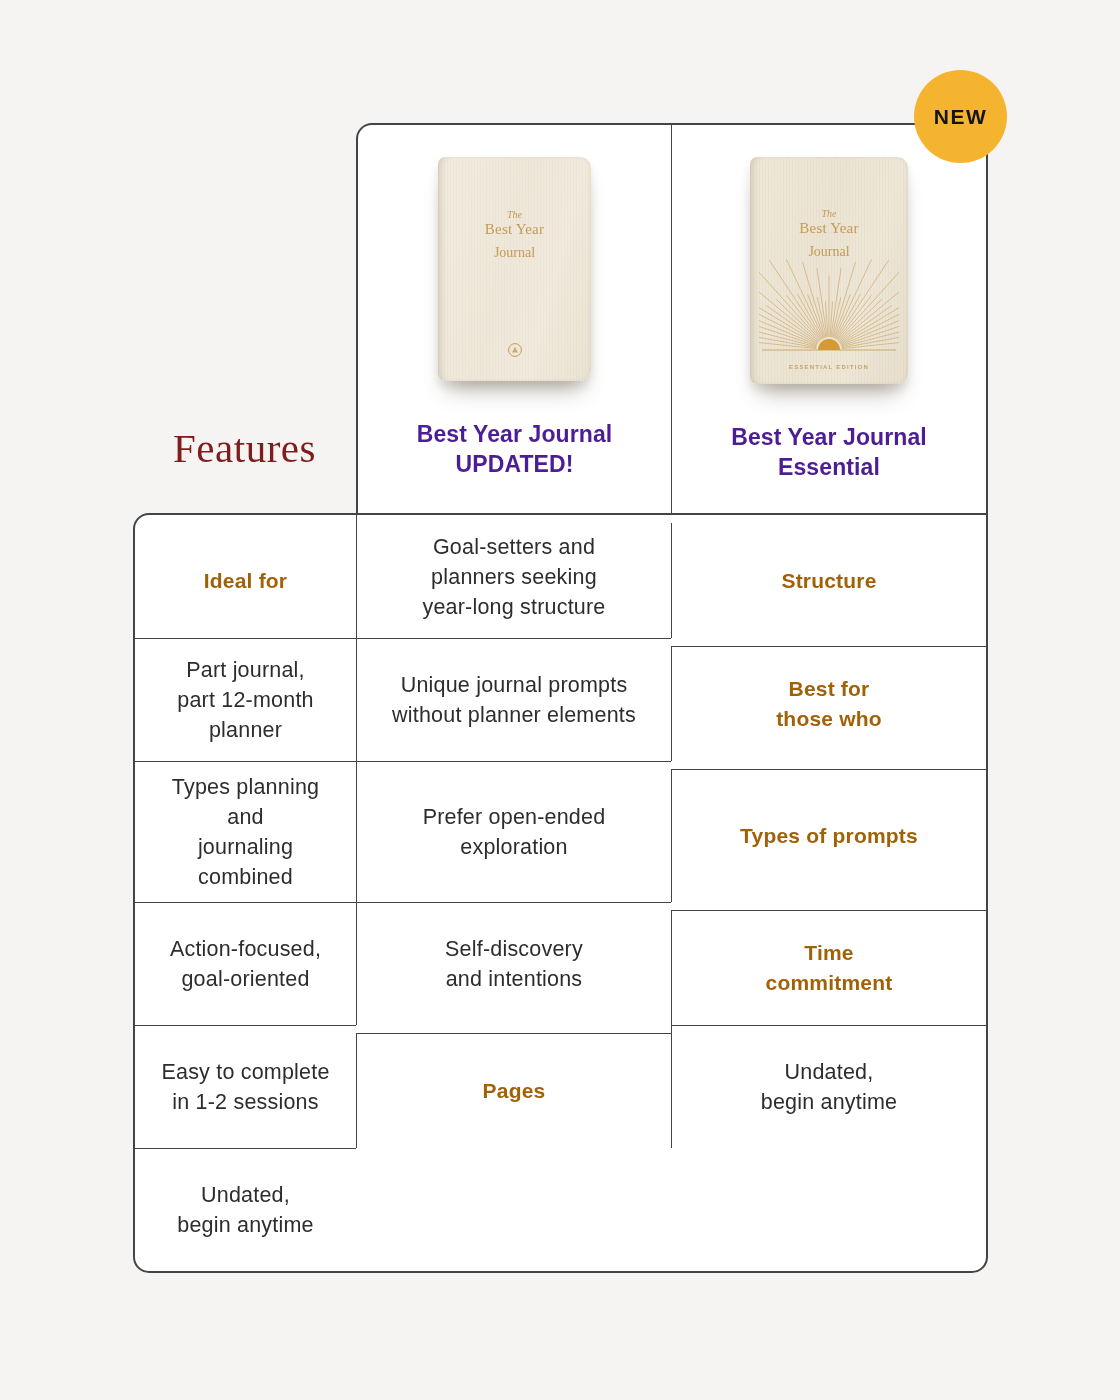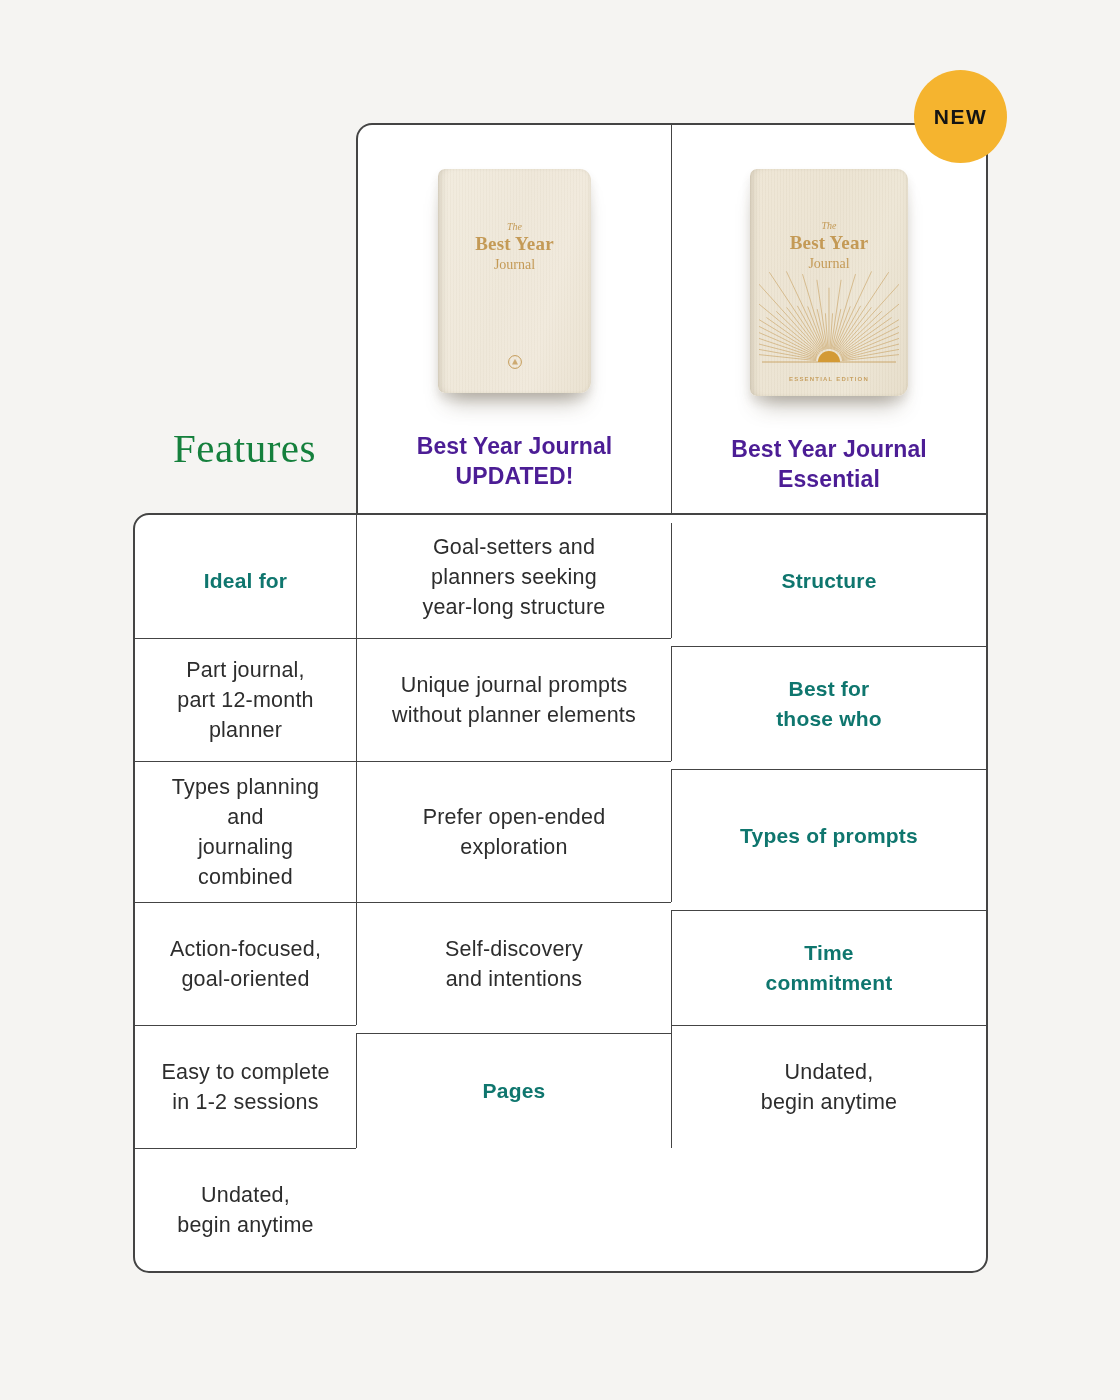--- a/index.html
+++ b/index.html
@@ -20,35 +20,35 @@
     position:relative;
     overflow:hidden;
   }
   .page{position:relative;width:1120px;height:1400px;}
 
   
   .features-title{
     position:absolute;left:133px;top:424px;width:223px;
     text-align:center;
     font-family:"Liberation Serif","DejaVu Serif",serif;
-    font-size:41px;font-weight:400;color:#15803d;letter-spacing:.5px;
+    font-size:41px;font-weight:400;color:#7f1d1d;letter-spacing:.5px;
   }
 
   
   .header-box{
     position:absolute;left:356px;top:123px;width:632px;height:390px;
     background:var(--surface);
     border:2px solid var(--border);border-bottom:none;
     border-radius:16px 16px 0 0;
     display:grid;grid-template-columns:313px 1fr;
     z-index:1;
   }
   .product-col{
     display:flex;flex-direction:column;align-items:center;
-    padding-top:44px;
+    padding-top:32px;
   }
   .product-col + .product-col{border-left:1.5px solid var(--border);}
 
   .product-title{
     margin-top:38px;text-align:center;
     font-size:23px;line-height:30px;font-weight:700;color:#4c1d95;
     letter-spacing:.1px;
   }
   .product-title .shout{font-weight:700;}
 
@@ -67,21 +67,21 @@
   }
   .journal-1{width:153px;height:224px;}
   .journal-2{width:158px;height:227px;background:
       repeating-linear-gradient(90deg, rgba(120,100,60,.045) 0 1px, transparent 1px 3px),
       linear-gradient(105deg,#efe7d7 0%,#ece4d3 45%,#eee7d7 70%,#e7decb 100%);}
   .cover-text{
     position:absolute;left:0;right:0;text-align:center;
     font-family:"Liberation Serif","DejaVu Serif",serif;color:var(--gold);
   }
   .cover-the{top:52px;font-style:italic;font-size:10px;}
-  .cover-bestyear{top:64px;font-size:19px;font-weight:700;letter-spacing:.2px;}
+  .cover-bestyear{top:64px;font-size:15px;font-weight:400;letter-spacing:.2px;}
   .cover-journal{top:88px;font-size:14px;}
   .journal-2 .cover-the{top:51px;}
   .journal-2 .cover-bestyear{top:63px;}
   .journal-2 .cover-journal{top:87px;}
   .cover-edition{
     top:207px;font-family:"Liberation Sans","DejaVu Sans",sans-serif;
     font-size:6px;font-weight:700;letter-spacing:1.2px;opacity:.9;
   }
   .emblem{position:absolute;left:50%;top:185px;transform:translateX(-50%);}
   .sunburst{position:absolute;left:0;top:0;width:158px;height:227px;}
@@ -110,21 +110,21 @@
     grid-auto-rows:1fr;
     z-index:2;
   }
   .cell{
     display:flex;align-items:center;justify-content:center;
     text-align:center;padding:10px 18px;
     white-space:pre-line;
     font-size:21.5px;line-height:30px;color:#2d2d2d;
     letter-spacing:.2px;
   }
-  .label-cell{font-weight:700;color:#0f766e;font-size:21px;margin-top:8px;}
+  .label-cell{font-weight:700;color:#a16207;font-size:21px;margin-top:8px;}
   .cell:nth-child(3n+2),.cell:nth-child(3n+3){border-left:1.5px solid var(--border);}
   .cell:nth-child(n+4){border-top:1.5px solid var(--border);}
 </style>
 </head>
 <body>
 
 <div class="page">
 
   <div class="features-title">Features</div>
 

